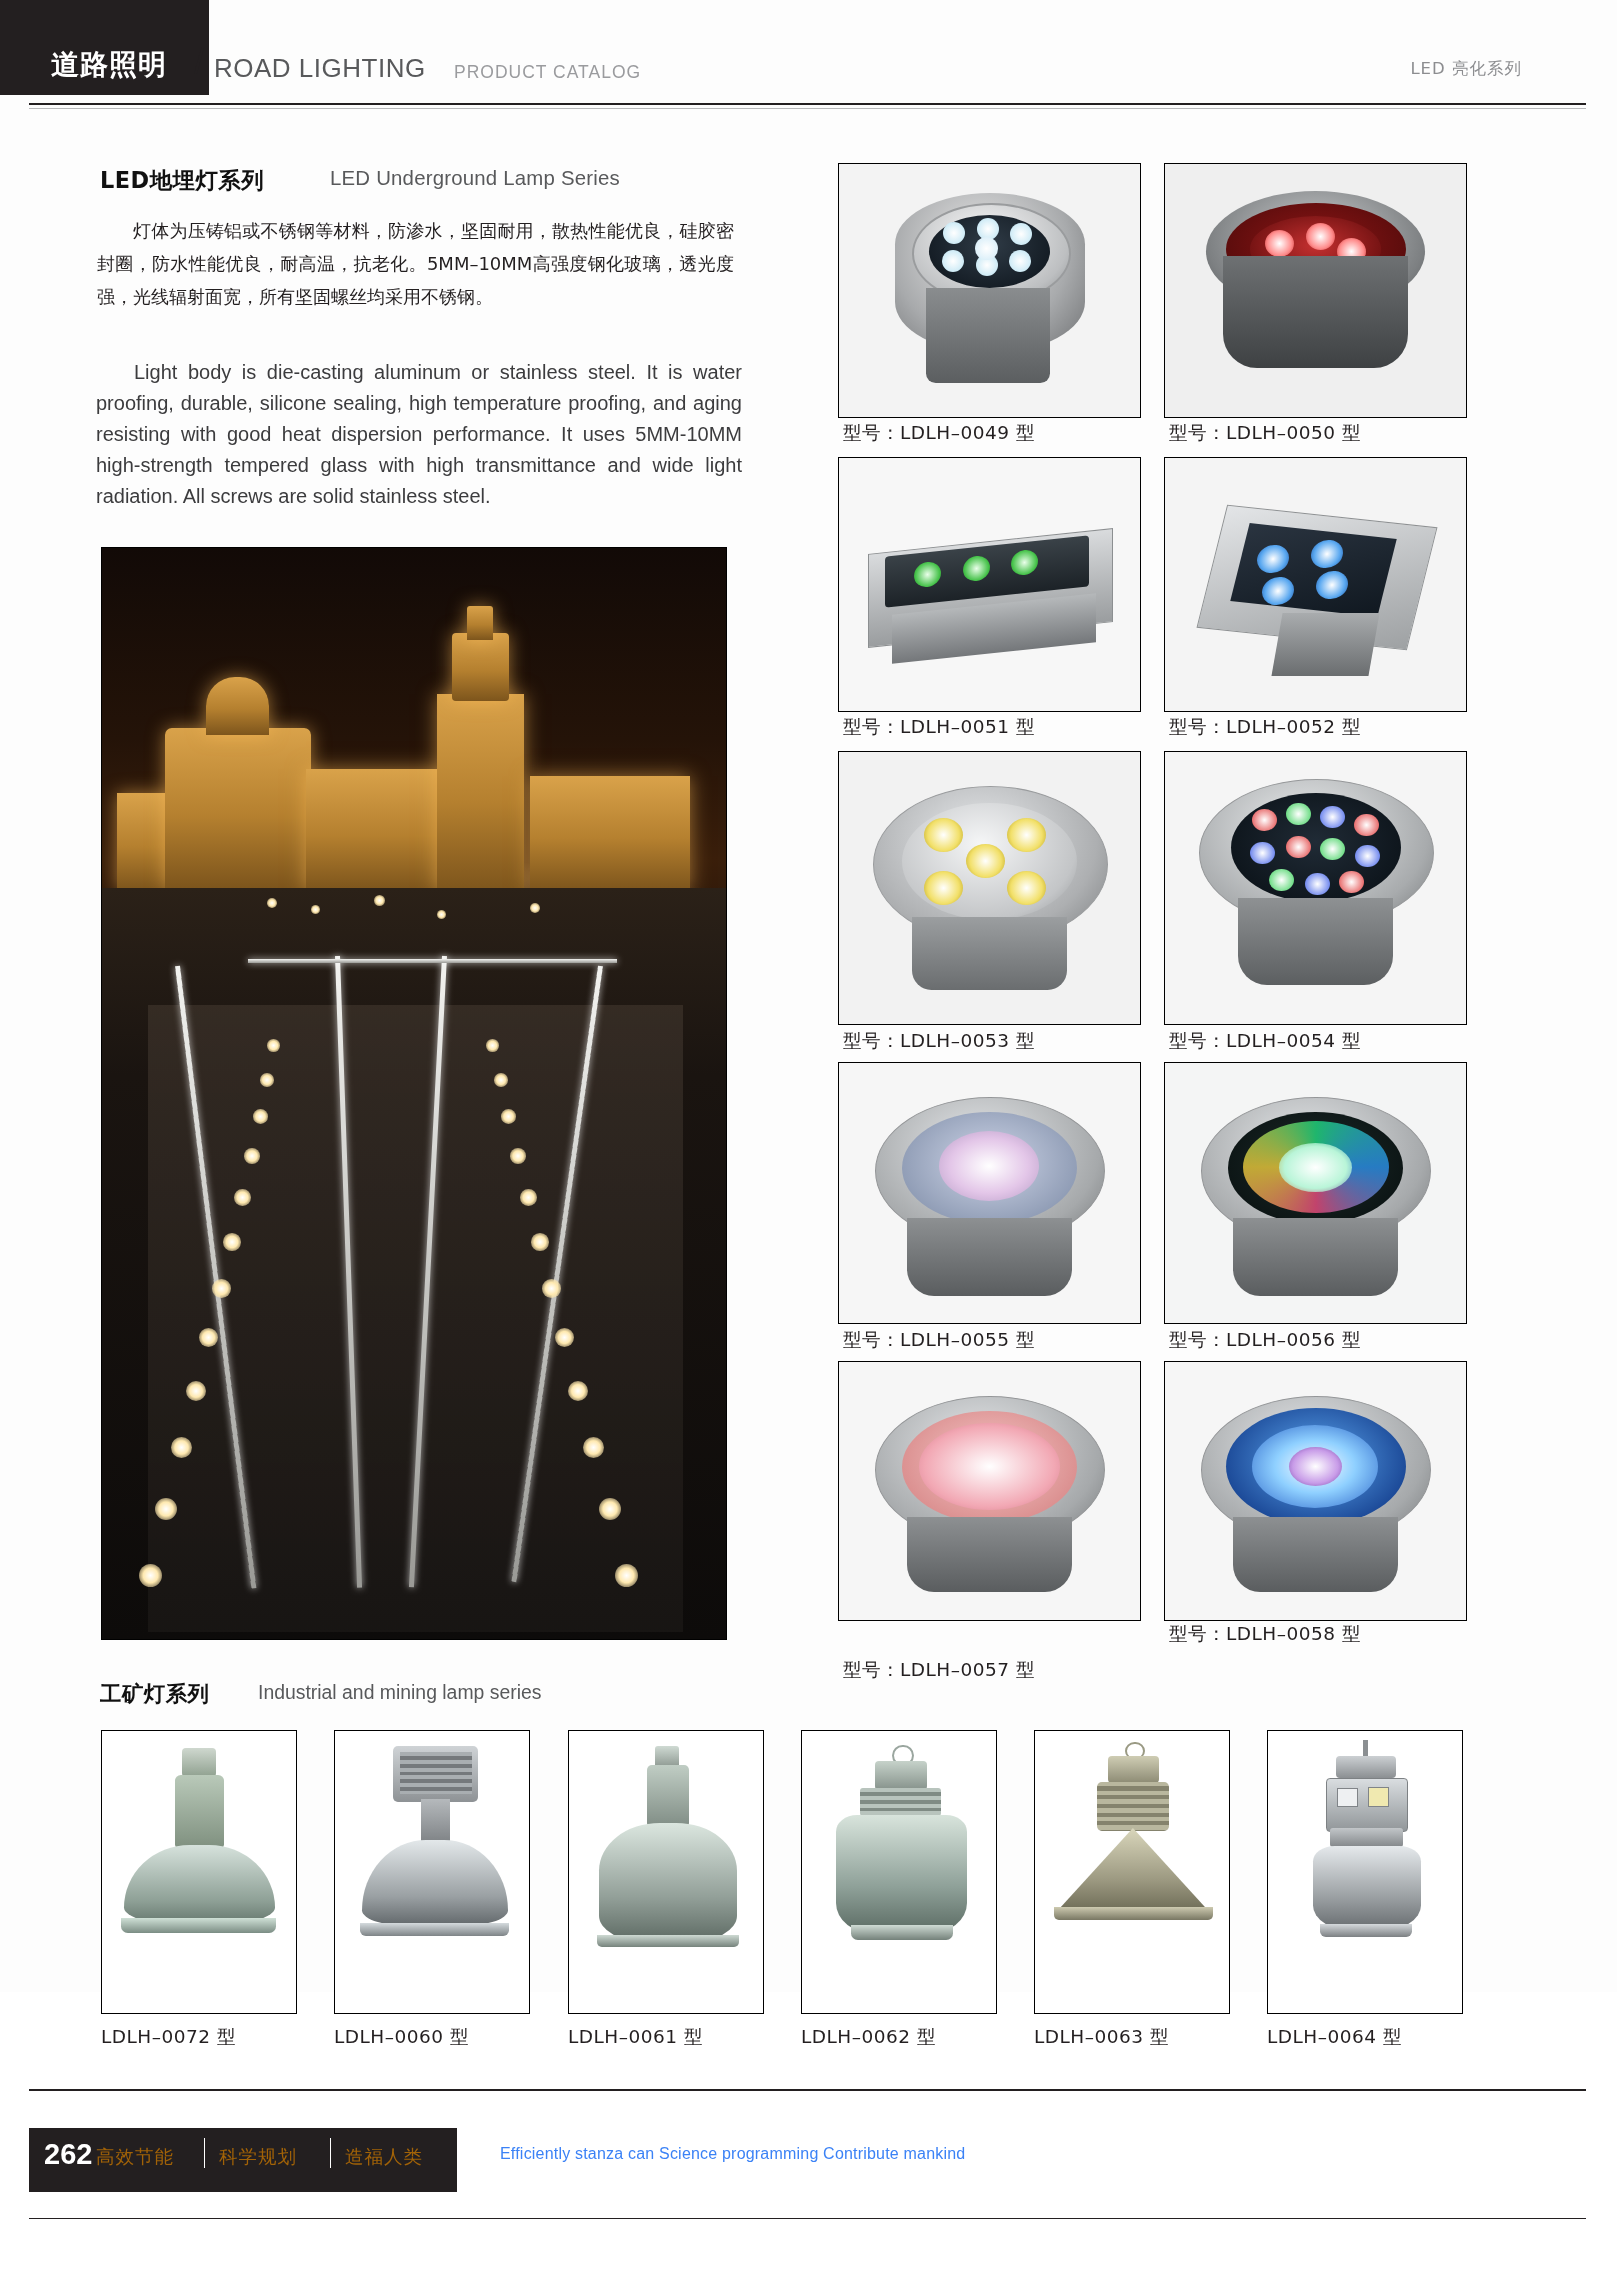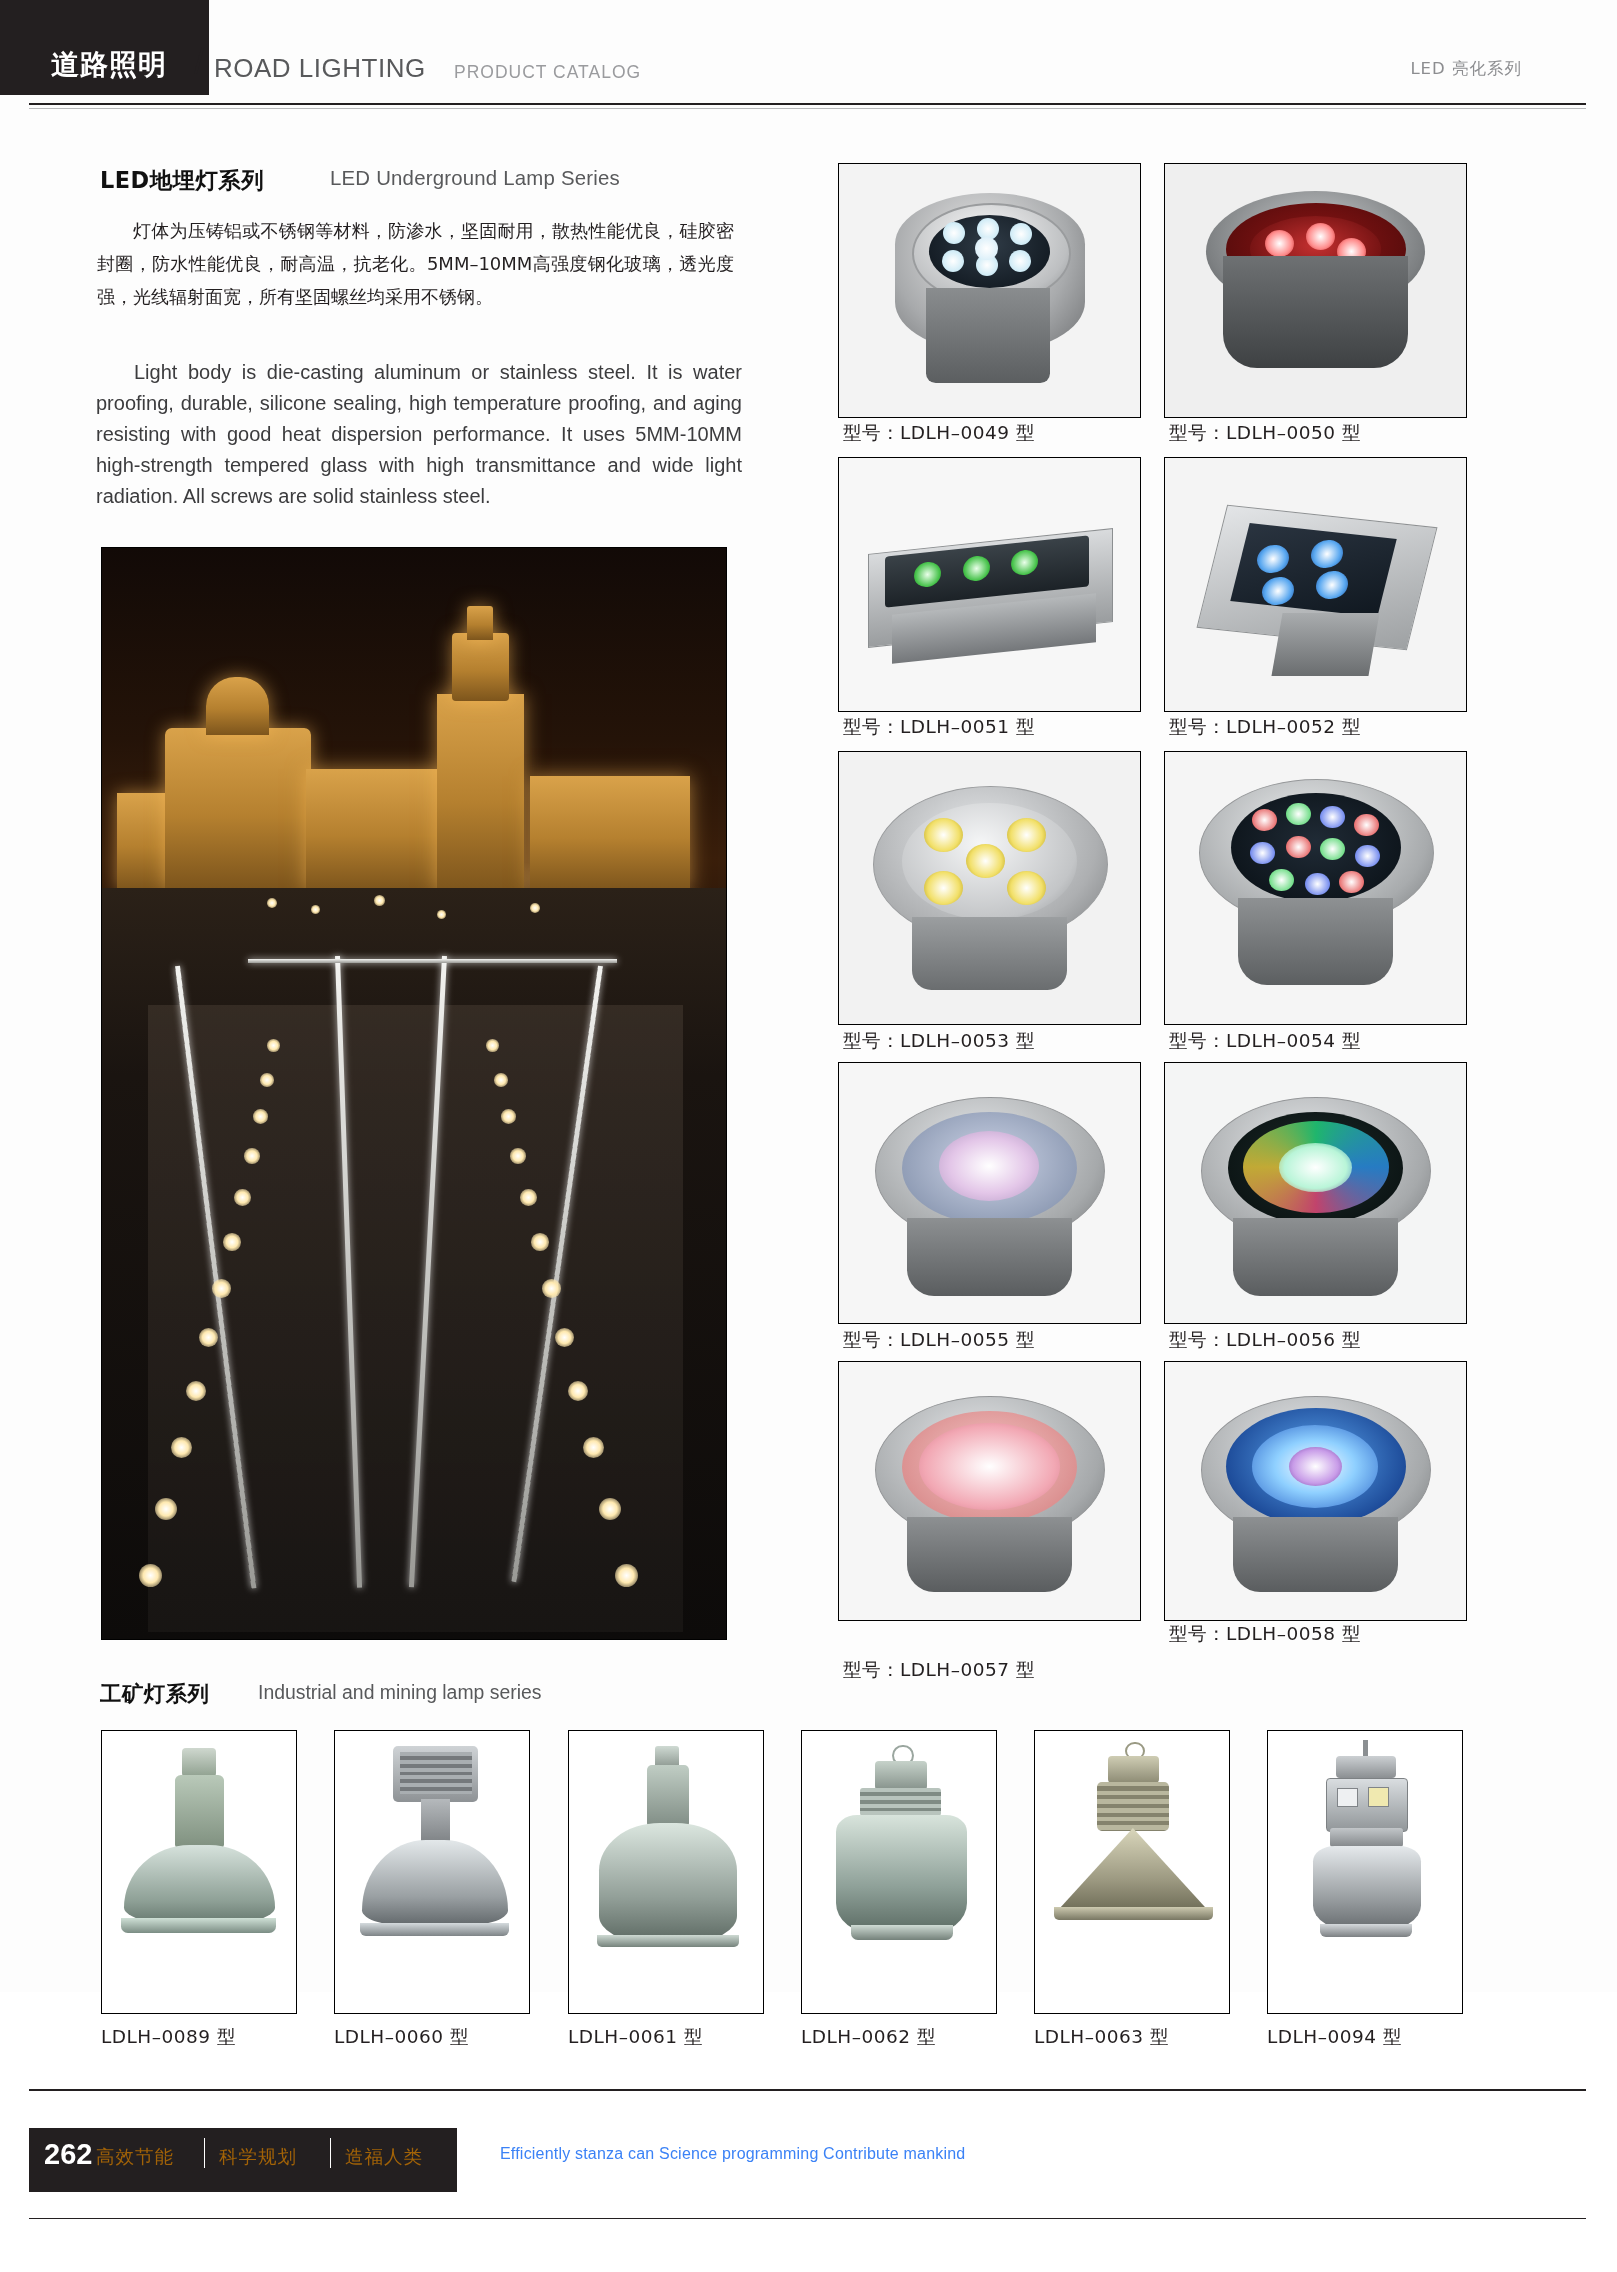--- a/index.html
+++ b/index.html
@@ -471,21 +471,21 @@
 
   <div class="sec2-title-cn">工矿灯系列</div>
   <div class="sec2-title-en">Industrial and mining lamp series</div>
 
   <div class="cell2" style="left:101px;">
     <div style="position:absolute;left:80px;top:17px;width:34px;height:29px;background:linear-gradient(180deg,#cfd8cf,#8fa08f);border-radius:3.9px;"></div>
     <div style="position:absolute;left:73px;top:44px;width:49px;height:75px;background:linear-gradient(180deg,#b9c9b9,#7e8f7e);border-radius:5.8px;"></div>
     <div style="position:absolute;left:22px;top:114px;width:151px;height:80px;background:linear-gradient(180deg,#d6e2dc,#8ea096 70%,#64756c);border-radius:50% 50% 46% 46% / 90% 90% 25% 25%;"></div>
     <div style="position:absolute;left:19.4px;top:187px;width:155px;height:14.6px;background:linear-gradient(180deg,#cfe0d6,#7b8d84);border-radius:0 0 6.8px 6.8px;"></div>
   </div>
-  <div class="cap2" style="left:101px;">LDLH–0089 型</div>
+  <div class="cap2" style="left:101px;">LDLH–0072 型</div>
 
   <div class="cell2" style="left:334px;">
     <div style="position:absolute;left:58px;top:14.6px;width:85px;height:56px;background:linear-gradient(180deg,#cfd3d6,#8e9295);border-radius:4.9px;"></div>
     <div style="position:absolute;left:65px;top:21.4px;width:72px;height:42px;background:repeating-linear-gradient(180deg,#a9aeb1 0 3.9px,#75797c 3.9px 7.8px);"></div>
     <div style="position:absolute;left:86px;top:68px;width:29px;height:46px;background:linear-gradient(180deg,#b5b9bc,#7c8083);"></div>
     <div style="position:absolute;left:27px;top:109px;width:146px;height:87px;background:linear-gradient(180deg,#e3e8ea,#9aa0a3 65%,#5f6568);border-radius:50% 50% 42% 42% / 92% 92% 22% 22%;"></div>
     <div style="position:absolute;left:25px;top:192px;width:149px;height:12.6px;background:linear-gradient(180deg,#d4dadd,#7e8487);border-radius:0 0 5.8px 5.8px;"></div>
   </div>
   <div class="cap2" style="left:334px;">LDLH–0060 型</div>
 
@@ -518,21 +518,21 @@
   <div class="cell2" style="left:1267px;">
     <div style="position:absolute;left:95px;top:8.7px;width:4.9px;height:19.4px;background:#8b8f92;"></div>
     <div style="position:absolute;left:68px;top:25px;width:60px;height:22.4px;background:linear-gradient(180deg,#ccd0d3,#8b8f92);border-radius:3.9px;"></div>
     <div style="position:absolute;left:58px;top:47px;width:80px;height:52px;background:linear-gradient(180deg,#d9dde0,#9196 99);background:linear-gradient(180deg,#d9dde0,#919699);border-radius:3.9px;border:1.5px solid #7d8184;"></div>
     <div style="position:absolute;left:69px;top:57px;width:19.4px;height:16.5px;background:#eef0f2;border:1px solid #808488;"></div>
     <div style="position:absolute;left:100px;top:56px;width:19.4px;height:17.5px;background:#f0e9b0;border:1px solid #808488;"></div>
     <div style="position:absolute;left:62px;top:97px;width:73px;height:19.4px;background:linear-gradient(180deg,#c2c6c9,#83878a);border-radius:2.9px;"></div>
     <div style="position:absolute;left:45px;top:115px;width:108px;height:85px;background:linear-gradient(180deg,#e5e9ec,#9ba0a3 60%,#656a6d);border-radius:20% 20% 38% 38% / 18% 18% 30% 30%;"></div>
     <div style="position:absolute;left:52px;top:193px;width:92px;height:12.6px;background:linear-gradient(180deg,#d5d9dc,#7c8083);border-radius:0 0 5.8px 5.8px;"></div>
   </div>
-  <div class="cap2" style="left:1267px;">LDLH–0094 型</div>
+  <div class="cap2" style="left:1267px;">LDLH–0064 型</div>
 
   <div class="footer-rule"></div>
   <div class="footer-block"></div>
   <div class="footer-pageno">262</div>
   <div class="footer-cn" style="left:96px;">高效节能</div>
   <div class="footer-div" style="left:204px;"></div>
   <div class="footer-cn" style="left:219px;">科学规划</div>
   <div class="footer-div" style="left:330px;"></div>
   <div class="footer-cn" style="left:345px;">造福人类</div>
   <div class="footer-en">Efficiently stanza can   Science programming   Contribute mankind</div>

